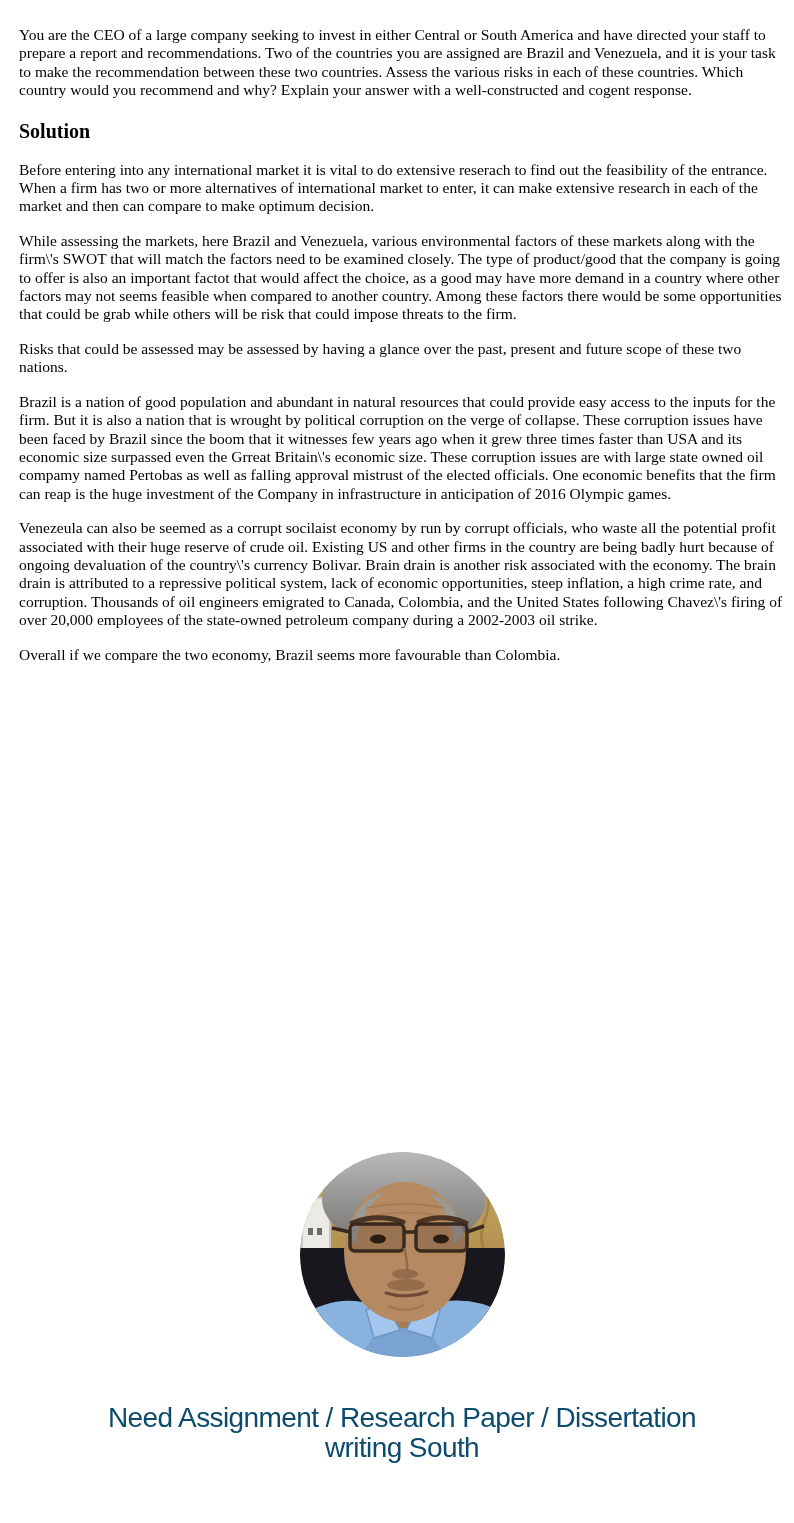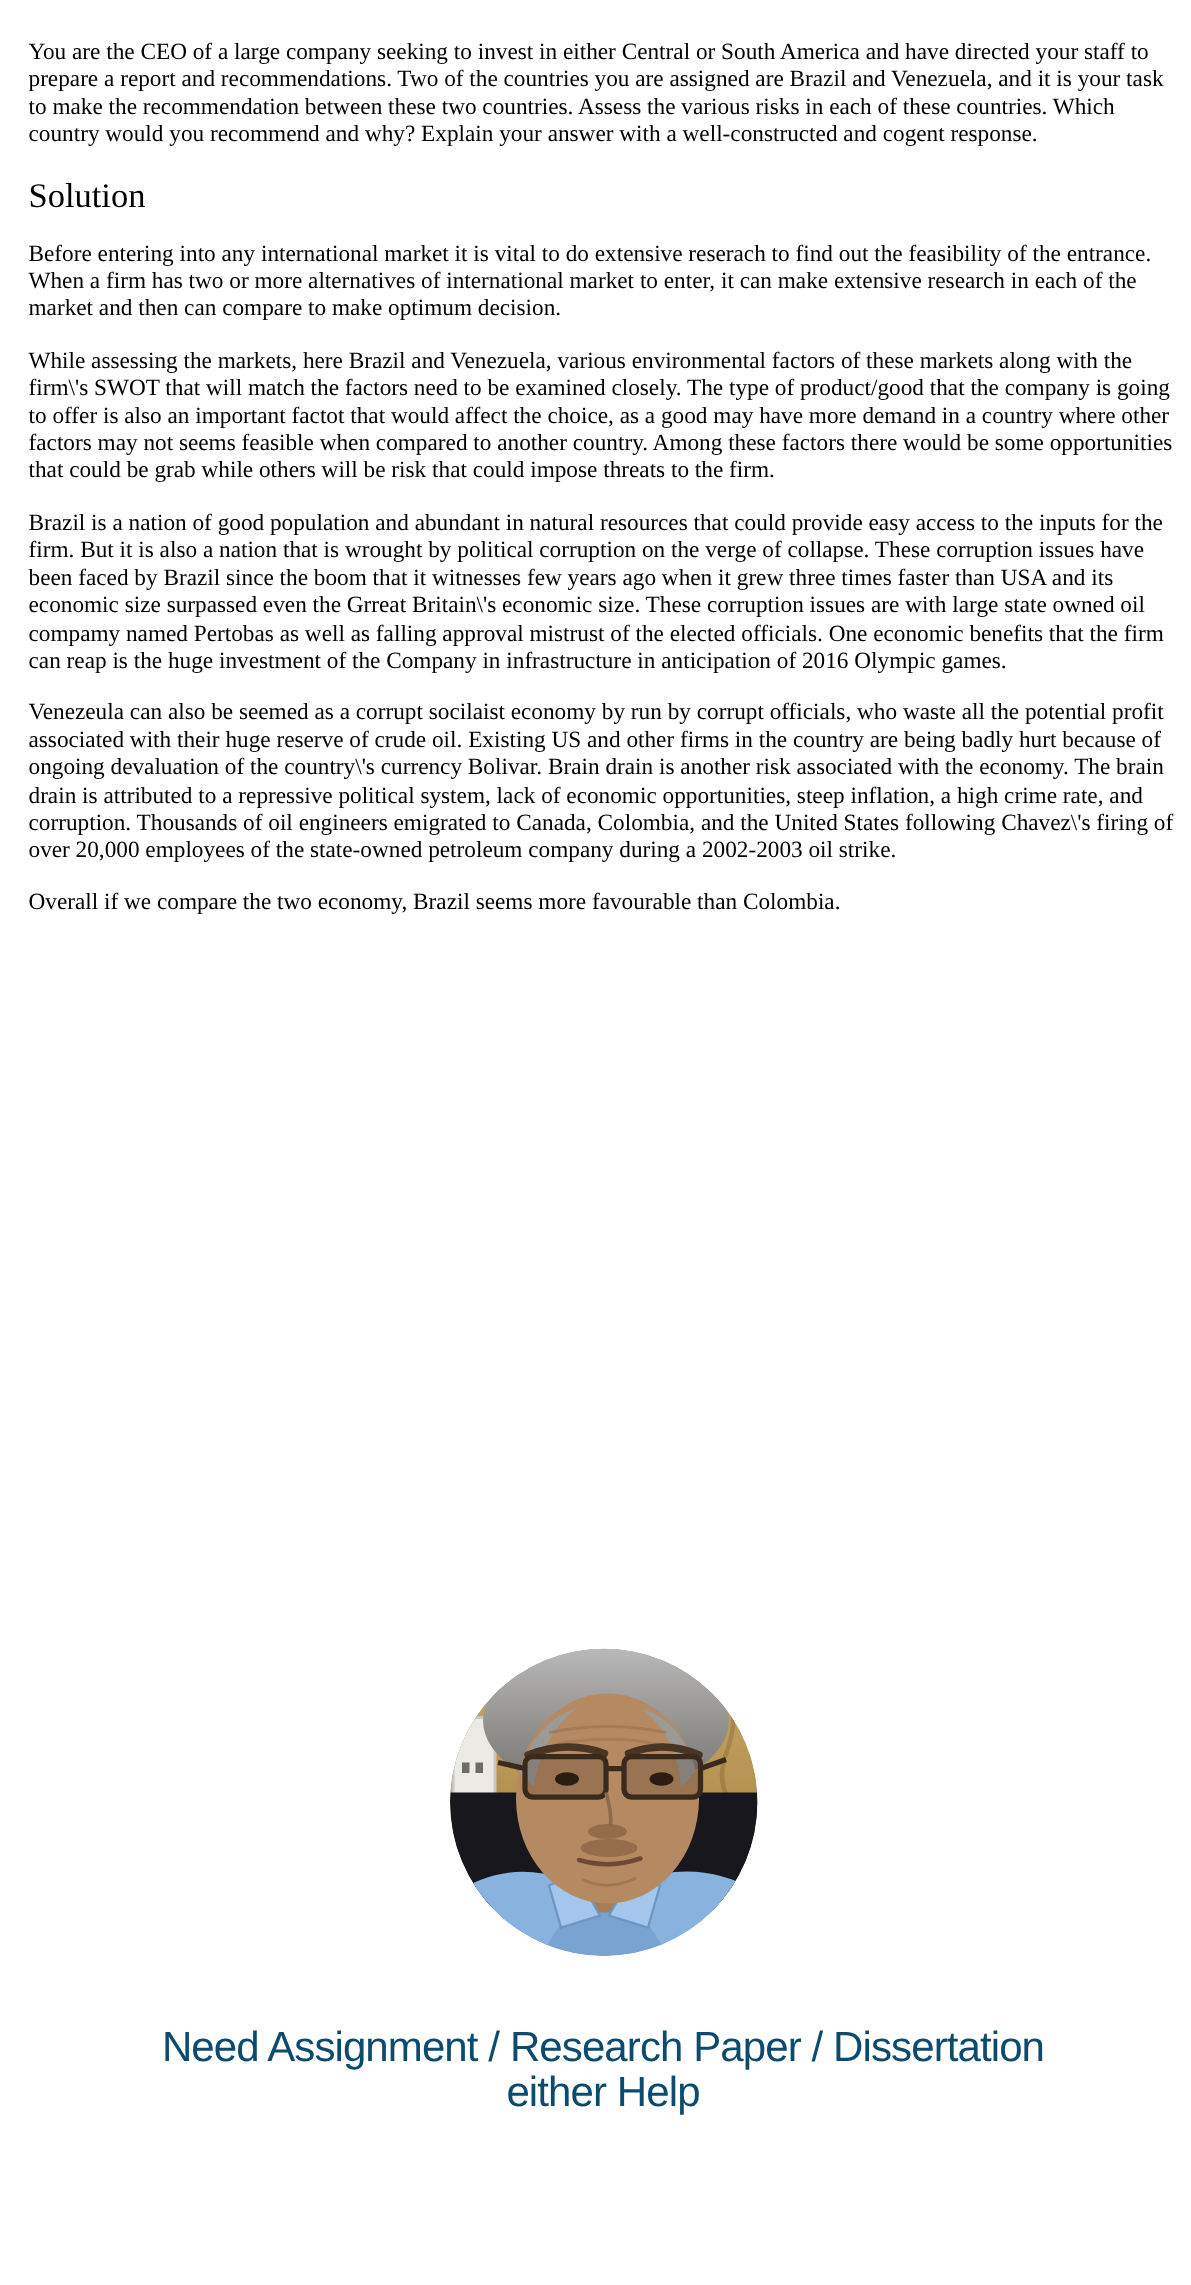--- a/index.html
+++ b/index.html
@@ -12,22 +12,22 @@
     background: #ffffff;
     color: #000000;
     font-family: "Liberation Serif", serif;
     font-size: 15.5px;
     line-height: 18.4px;
   }
   .body-par { margin: 16px 0; }
   .first-par { margin-top: 2px; }
   .solution-heading {
     font-family: "Liberation Serif", serif;
-    font-size: 23px;
-    font-weight: normal;
+    font-size: 20px;
+    font-weight: bold;
     line-height: 22px;
     margin: 20px 0 19px 0;
   }
   .avatar-wrap {
     margin-top: 488px;
     text-align: center;
   }
   .avatar-circle {
     display: inline-block;
     width: 205px;
@@ -52,20 +52,21 @@
 <body>
 
 <div class="page">
 
   <p class="body-par first-par">You are the CEO of a large company seeking to invest in either Central or South America and have directed your staff to prepare a report and recommendations. Two of the countries you are assigned are Brazil and Venezuela, and it is your task to make the recommendation between these two countries. Assess the various risks in each of these countries. Which country would you recommend and why? Explain your answer with a well-constructed and cogent response.</p>
 
   <h3 class="solution-heading">Solution</h3>
 
   <p class="body-par">Before entering into any international market it is vital to do extensive reserach to find out the feasibility of the entrance. When a firm has two or more alternatives of international market to enter, it can make extensive research in each of the market and then can compare to make optimum decision.</p>
   <p class="body-par">While assessing the markets, here Brazil and Venezuela, various environmental factors of these markets along with the firm\'s SWOT that will match the factors need to be examined closely. The type of product/good that the company is going to offer is also an important factot that would affect the choice, as a good may have more demand in a country where other factors may not seems feasible when compared to another country. Among these factors there would be some opportunities that could be grab while others will be risk that could impose threats to the firm.</p>
+  <p class="body-par">Risks that could be assessed may be assessed by having a glance over the past, present and future scope of these two nations.</p>
   <p class="body-par">Brazil is a nation of good population and abundant in natural resources that could provide easy access to the inputs for the firm. But it is also a nation that is wrought by political corruption on the verge of collapse. These corruption issues have been faced by Brazil since the boom that it witnesses few years ago when it grew three times faster than USA and its economic size surpassed even the Grreat Britain\'s economic size. These corruption issues are with large state owned oil compamy named Pertobas as well as falling approval mistrust of the elected officials. One economic benefits that the firm can reap is the huge investment of the Company in infrastructure in anticipation of 2016 Olympic games.</p>
   <p class="body-par">Venezeula can also be seemed as a corrupt socilaist economy by run by corrupt officials, who waste all the potential profit associated with their huge reserve of crude oil. Existing US and other firms in the country are being badly hurt because of ongoing devaluation of the country\'s currency Bolivar. Brain drain is another risk associated with the economy. The brain drain is attributed to a repressive political system, lack of economic opportunities, steep inflation, a high crime rate, and corruption. Thousands of oil engineers emigrated to Canada, Colombia, and the United States following Chavez\'s firing of over 20,000 employees of the state-owned petroleum company during a 2002-2003 oil strike.</p>
   <p class="body-par">Overall if we compare the two economy, Brazil seems more favourable than Colombia.</p>
 
   <div class="avatar-wrap">
     <span class="avatar-circle">
       <svg width="205" height="205" viewBox="0 0 205 205" aria-hidden="true">
         <defs>
           <clipPath id="avclip">
               <circle cx="102.5" cy="102.5" r="102.5"></circle>
@@ -135,16 +136,16 @@
           <path d="M86,141 Q106,147 127,140" fill="none" stroke="#6e4a35" stroke-width="3" stroke-linecap="round"></path>
 
           <path d="M88,154 Q106,162 124,153" fill="none" stroke="#96704c" stroke-width="2" opacity="0.7"></path>
         </g>
       </svg>
     </span>
   </div>
 
   <div class="footer">
     <div>Need Assignment / Research Paper / Dissertation</div>
-    <div>either Help</div>
+    <div>writing South</div>
   </div>
 
 </div>
 
 </body></html>

